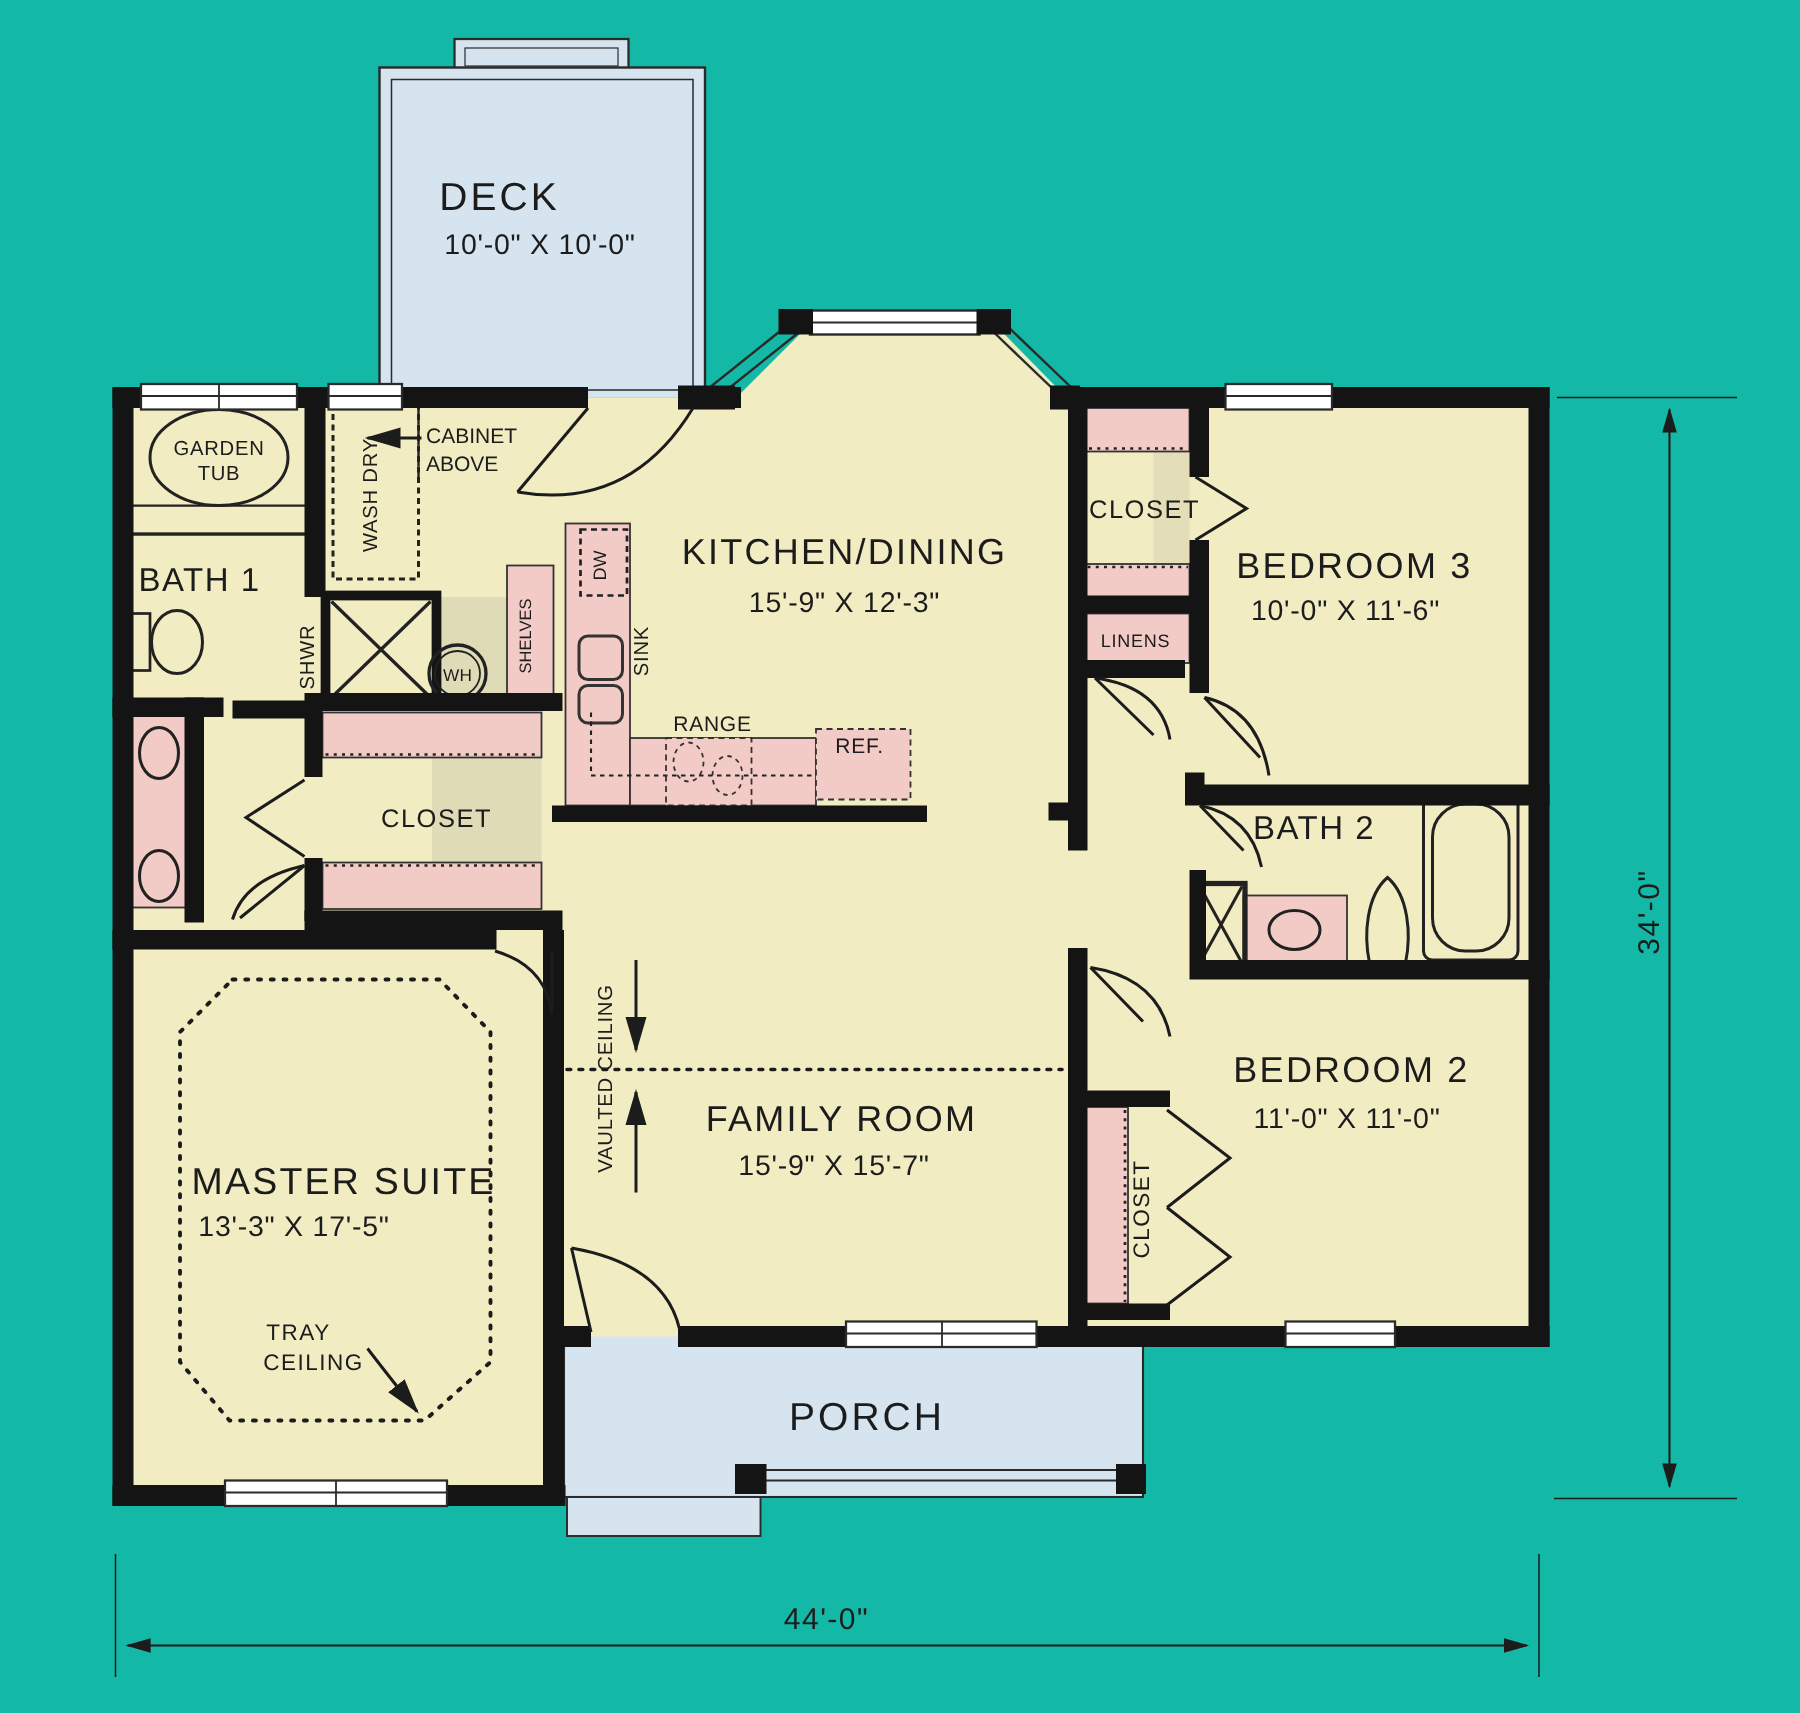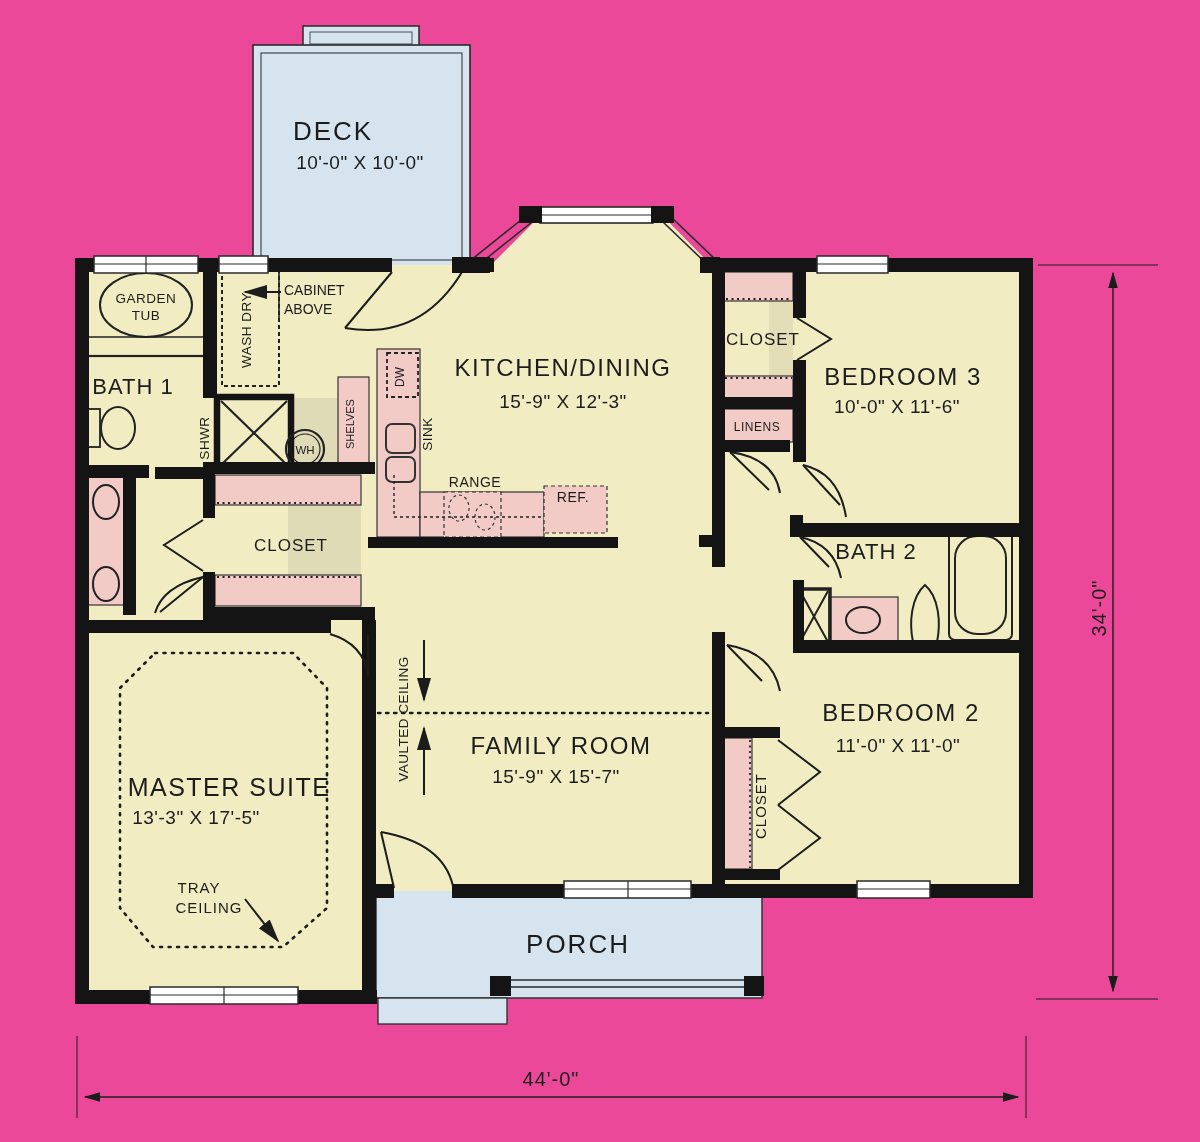--- a/index.html
+++ b/index.html
@@ -1,16 +1,16 @@
 <!DOCTYPE html>
 <html><head>
 <meta charset="utf-8">
 <style>
   html,body{margin:0;padding:0;background:#ffffff;}
-  .stage{position:relative;width:1200px;height:1142px;background:#ec4899;overflow:hidden;
+  .stage{position:relative;width:1200px;height:1142px;background:#14b8a6;overflow:hidden;
          font-family:"Liberation Sans", sans-serif;}
   svg text{fill:#1c1c1c;font-family:"Liberation Sans", sans-serif;}
   .room-lbl{font-size:24px;letter-spacing:1.5px;}
   .room-dim{font-size:19px;letter-spacing:0.5px;}
   .big-lbl{font-size:26px;letter-spacing:2px;}
   .med-lbl{font-size:17px;letter-spacing:1px;}
   .sm-lbl{font-size:13.5px;letter-spacing:0.5px;}
   .tiny-lbl{font-size:12px;letter-spacing:0.5px;}
   .dim-lbl{font-size:20px;letter-spacing:1px;}
 </style>

